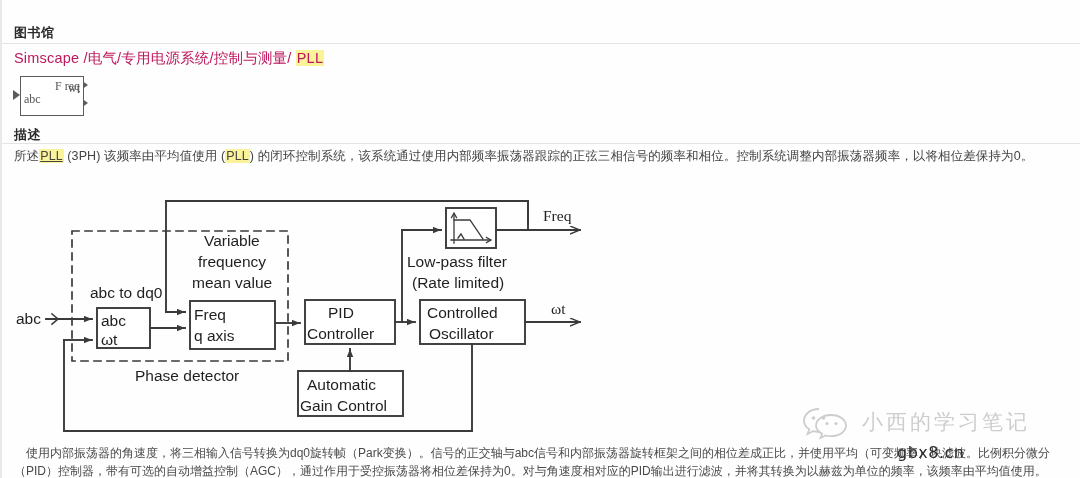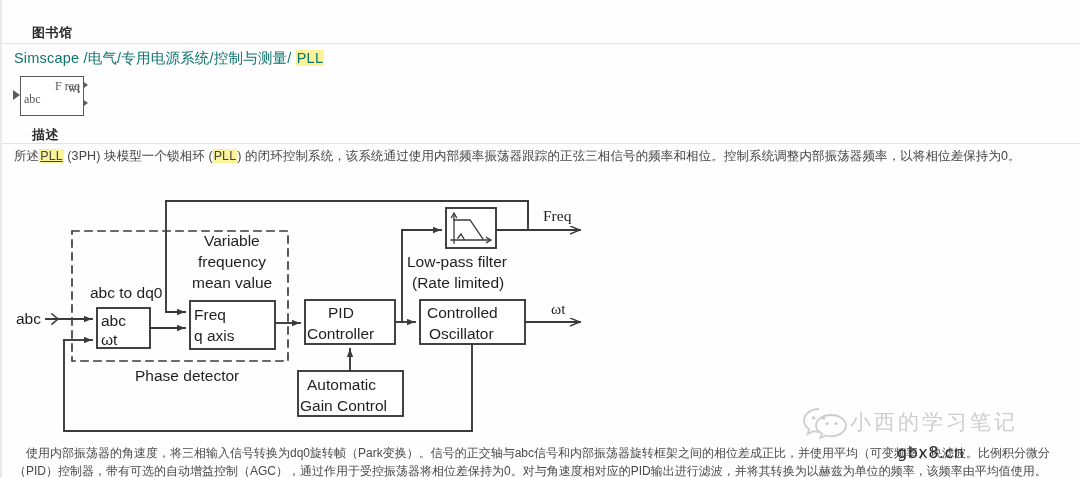--- a/index.html
+++ b/index.html
@@ -19,40 +19,40 @@
     position: absolute;
     left: 0; top: 0;
     width: 1080px;
     height: 478px;
     background: #fefefe;
     border-left: 2px solid #e9e9e9;
   }
   
   .sec-head {
     position: absolute;
-    left: 30px;
+    left: 12px;
     font-size: 13px;
     font-weight: bold;
     color: #2b2b2b;
     letter-spacing: .5px;
   }
   .rule {
     position: absolute;
     left: 0;
     width: 1080px;
     height: 1px;
     background: #e4e4e4;
   }
   
   .crumb {
     position: absolute;
     left: 12px;
     top: 49px;
     font-size: 14.5px;
-    color: #0f766e;
+    color: #be185d;
     white-space: nowrap;
     letter-spacing: .2px;
   }
   .hl {
     background: #fbf39a;
     padding: 0 1px;
   }
   .hl-ul {
     background: #fbf39a;
     text-decoration: underline;
@@ -113,21 +113,21 @@
   
   .wm {
     position: absolute;
     left: 800px;
     top: 406px;
     opacity: .42;
     pointer-events: none;
   }
   .wm-text {
     position: absolute;
-    left: 48px;
+    left: 60px;
     top: 2px;
     font-size: 21px;
     color: #8a8a8a;
     letter-spacing: 3px;
     white-space: nowrap;
     font-family: "DejaVu Sans", sans-serif;
   }
   .wm2 {
     position: absolute;
     left: 895px;
@@ -158,21 +158,21 @@
   <div class="pllblk">
     <span class="lbl abc">abc</span>
     <span class="lbl freq">F req</span>
     <span class="lbl wt">wt</span>
   </div>
 
   <div class="sec-head" style="top:126px;">描述</div>
   <div class="rule" style="top:143px;"></div>
 
   <div class="desc" style="top:148px;">
-    <span>所述</span><span class="hl-ul">PLL</span><span> (3PH) 块模型一个锁相环 (</span><span class="hl">PLL</span><span>) 的闭环控制系统，该系统通过使用内部频率振荡器跟踪的正弦三相信号的频率和相位。控制系统调整内部振荡器频率，以将相位差保持为0。</span>
+    <span>所述</span><span class="hl-ul">PLL</span><span> (3PH) 该频率由平均值使用 (</span><span class="hl">PLL</span><span>) 的闭环控制系统，该系统通过使用内部频率振荡器跟踪的正弦三相信号的频率和相位。控制系统调整内部振荡器频率，以将相位差保持为0。</span>
   </div>
 
 
   <svg id="diagram" width="680" height="250" viewBox="0 0 680 250">
     <defs>
       <marker id="ah" markerWidth="9" markerHeight="9" refX="8" refY="3.2" orient="auto" markerUnits="userSpaceOnUse">
         <path d="M0,0 L8,3.2 L0,6.4 z" fill="#3a3a3a"></path>
       </marker>
       <marker id="ahl" markerWidth="11" markerHeight="11" refX="10" refY="4" orient="auto" markerUnits="userSpaceOnUse">
         <path d="M0,0 L10,4 L0,8" fill="none" stroke="#3a3a3a" stroke-width="1.4"></path>

